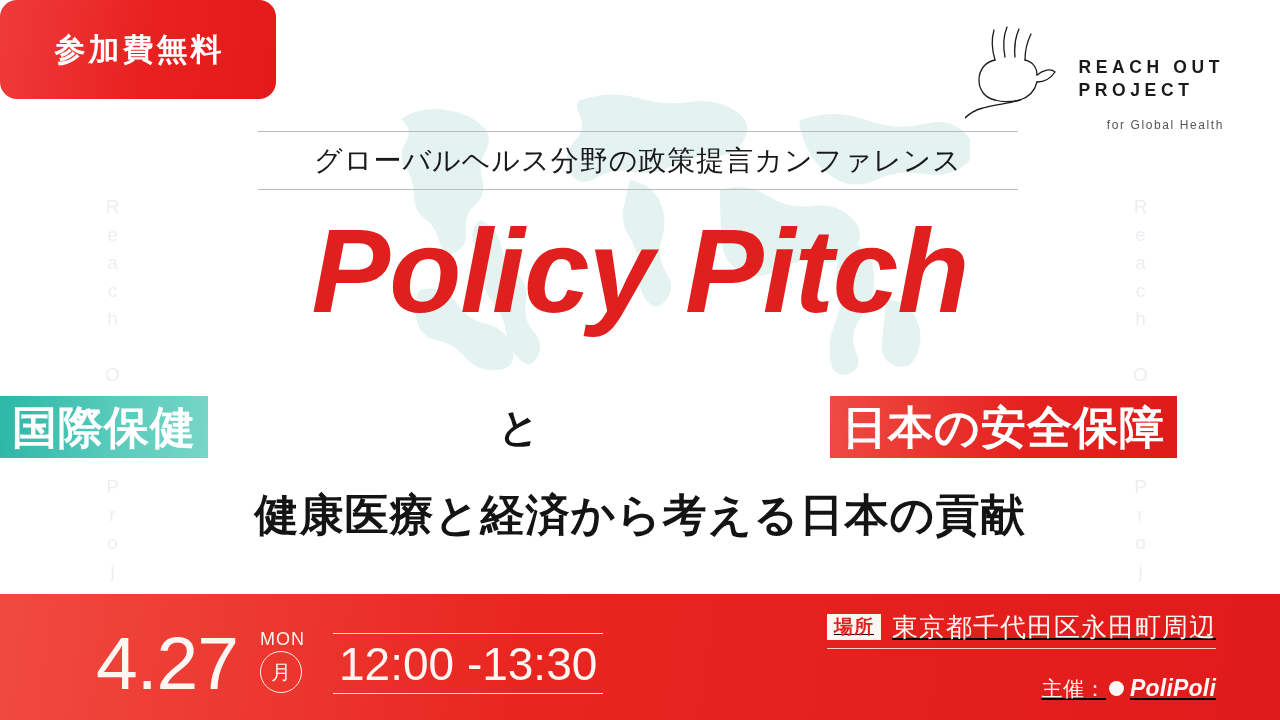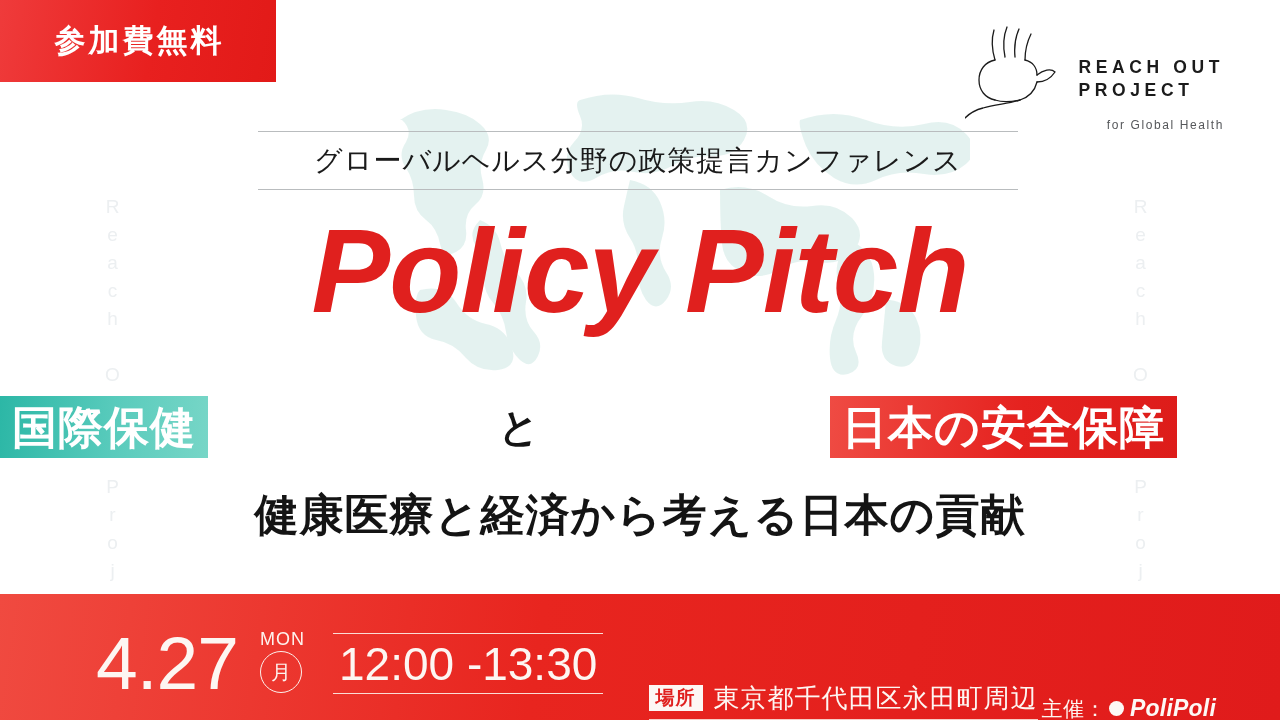--- a/index.html
+++ b/index.html
@@ -44,25 +44,26 @@
   }
   .watermark.left  { left: 101px; }
   .watermark.right { left: 1129px; }
 
   
   .free-badge {
     position: absolute;
     left: 0;
     top: 0;
     width: 276px;
-    height: 82px;
+    height: 99px;
     background: linear-gradient(100deg, #ef3b3b 0%, #e8201f 55%, #e21a18 100%);
     display: flex;
     align-items: center;
     justify-content: center;
+    border-radius: 17px;
   }
   .free-badge span {
     color: #ffffff;
     font-size: 31px;
     font-weight: 700;
     letter-spacing: 3px;
     text-indent: 3px;
   }
 
   
@@ -239,24 +240,25 @@
     letter-spacing: 0px;
     padding: 0 6px;
   }
 
   .footer-right {
     position: absolute;
     right: 64px;
     top: 0;
     height: 126px;
     display: flex;
-    flex-direction: row;
+    flex-direction: column;
     justify-content: center;
     align-items: flex-end;
-    gap: 4px;
+    gap: 21px;
+    text-decoration: underline;
   }
   .venue-row {
     display: flex;
     align-items: center;
     gap: 11px;
     padding-bottom: 8px;
     border-bottom: 1.3px solid #f7cdc6;
   }
   .venue-chip {
     background: #fdf7f4;

